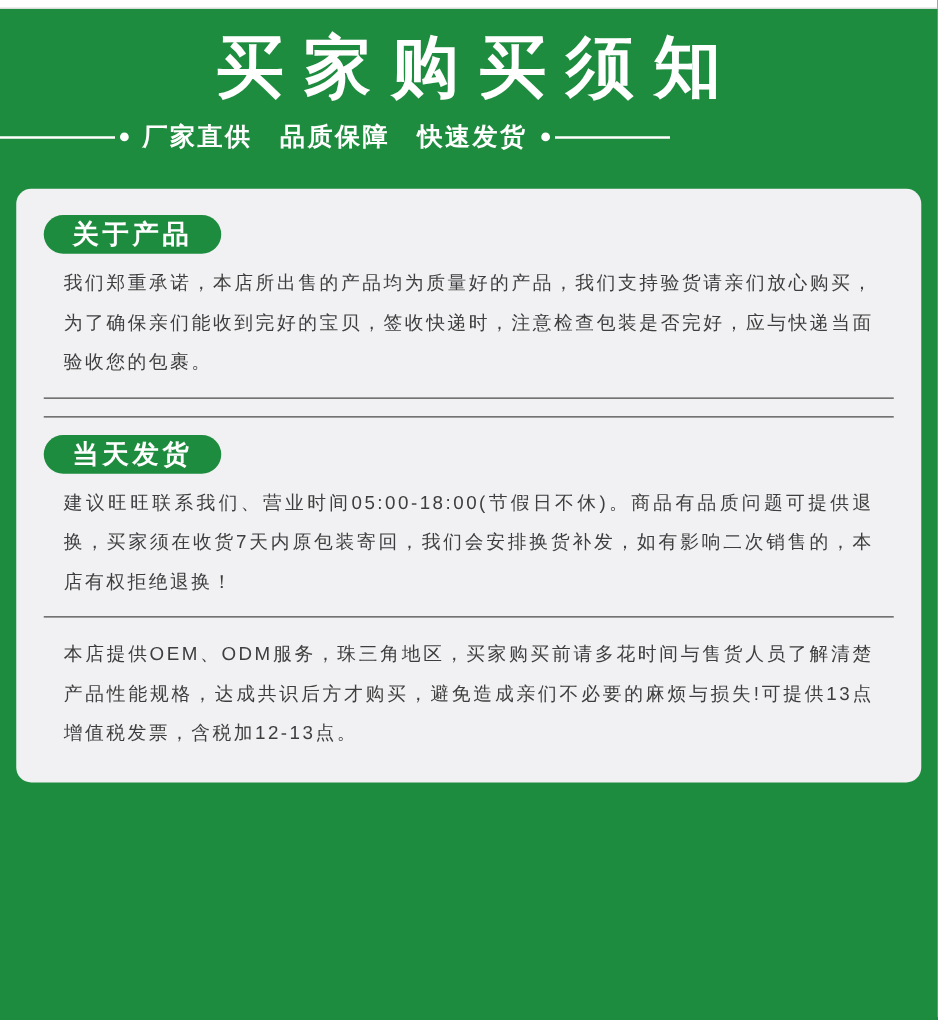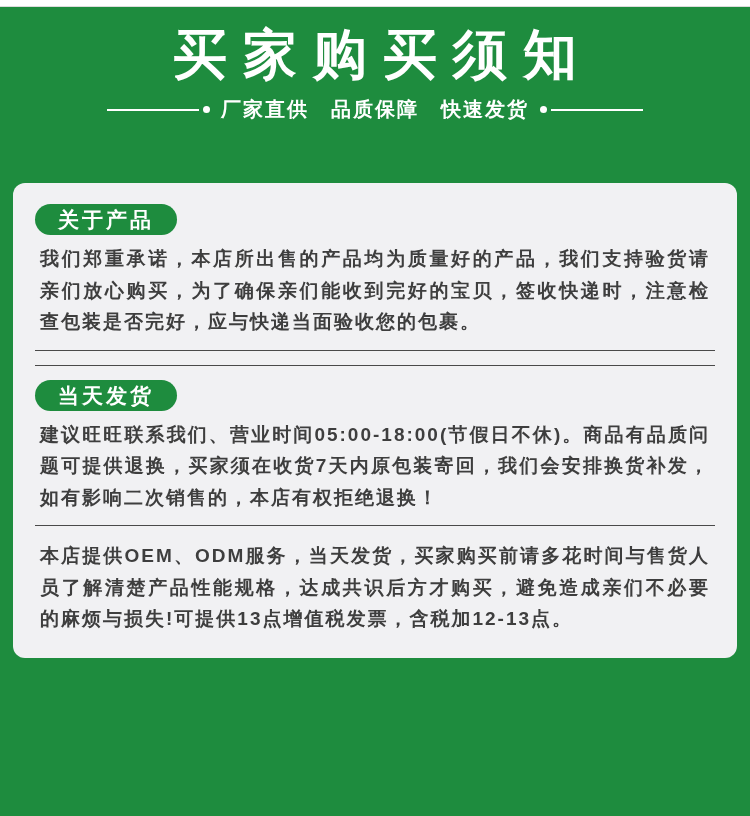--- a/index.html
+++ b/index.html
@@ -15,38 +15,37 @@
     overflow: hidden;
     background: var(--brand-green, #1E8C3E);
     font-family: "Liberation Sans", "DejaVu Sans", sans-serif;
   }
   .top-strip {
     height: 7px;
     background: #ffffff;
     border-bottom: 1px solid #dcdcdc;
   }
   .header {
-    height: 176px;
+    height: 144px;
     padding-top: 16px;
     text-align: center;
     color: #ffffff;
   }
   .title {
     margin: 0;
     font-size: 54px;
     font-weight: bold;
     letter-spacing: 16px;
     text-indent: 16px;
     line-height: 1.15;
     white-space: nowrap;
   }
   .subtitle-row {
     margin-top: 11px;
     display: flex;
-    justify-content: center;
     align-items: center;
   }
   .deco { display: flex; align-items: center; }
   .deco .line { width: 92px; height: 2px; background: #ffffff; }
   .deco .dot { width: 7px; height: 7px; border-radius: 50%; background: #ffffff; }
   .deco-left .dot  { margin-left: 4px;  margin-right: 11px; }
   .deco-right .dot { margin-right: 4px; margin-left: 11px; }
   .subtitle {
     font-size: 20px;
     font-weight: bold;
@@ -66,26 +65,26 @@
     background: var(--brand-green, #1E8C3E);
     color: #ffffff;
     font-size: 21px;
     font-weight: bold;
     letter-spacing: 3px;
     line-height: 29px;
     padding: 1px 23px;
     border-radius: 16px;
   }
   .section-body {
-    margin: 8px 5px 0;
-    font-size: 19px;
+    margin: 8px 16px 0;
+    font-size: 15px;
     line-height: 31.5px;
     color: var(--body-text, #3E3E3E);
     letter-spacing: 2px;
-    font-weight: 700;
+    font-weight: 400;
     text-align: justify;
     text-justify: inter-character;
   }
   .divider {
     border: 0;
     border-top: 1px solid var(--divider, #4A4A4A);
     margin: 12px 0 14px;
   }
 </style>
 </head>
@@ -123,18 +122,18 @@
     <hr class="divider">
 
     <section class="section">
       <span class="badge">当天发货</span>
       <p class="section-body">建议旺旺联系我们、营业时间05:00-18:00(节假日不休)。商品有品质问题可提供退换，买家须在收货7天内原包装寄回，我们会安排换货补发，如有影响二次销售的，本店有权拒绝退换！</p>
     </section>
 
     <hr class="divider">
 
     <section class="section">
-      <p class="section-body">本店提供OEM、ODM服务，当天发货，买家购买前请多花时间与售货人员了解清楚产品性能规格，达成共识后方才购买，避免造成亲们不必要的麻烦与损失!可提供13点增值税发票，含税加12-13点。</p>
+      <p class="section-body">本店提供OEM、ODM服务，珠三角地区，买家购买前请多花时间与售货人员了解清楚产品性能规格，达成共识后方才购买，避免造成亲们不必要的麻烦与损失!可提供13点增值税发票，含税加12-13点。</p>
     </section>
 
   </main>
 
 </div>
 
 </body></html>

